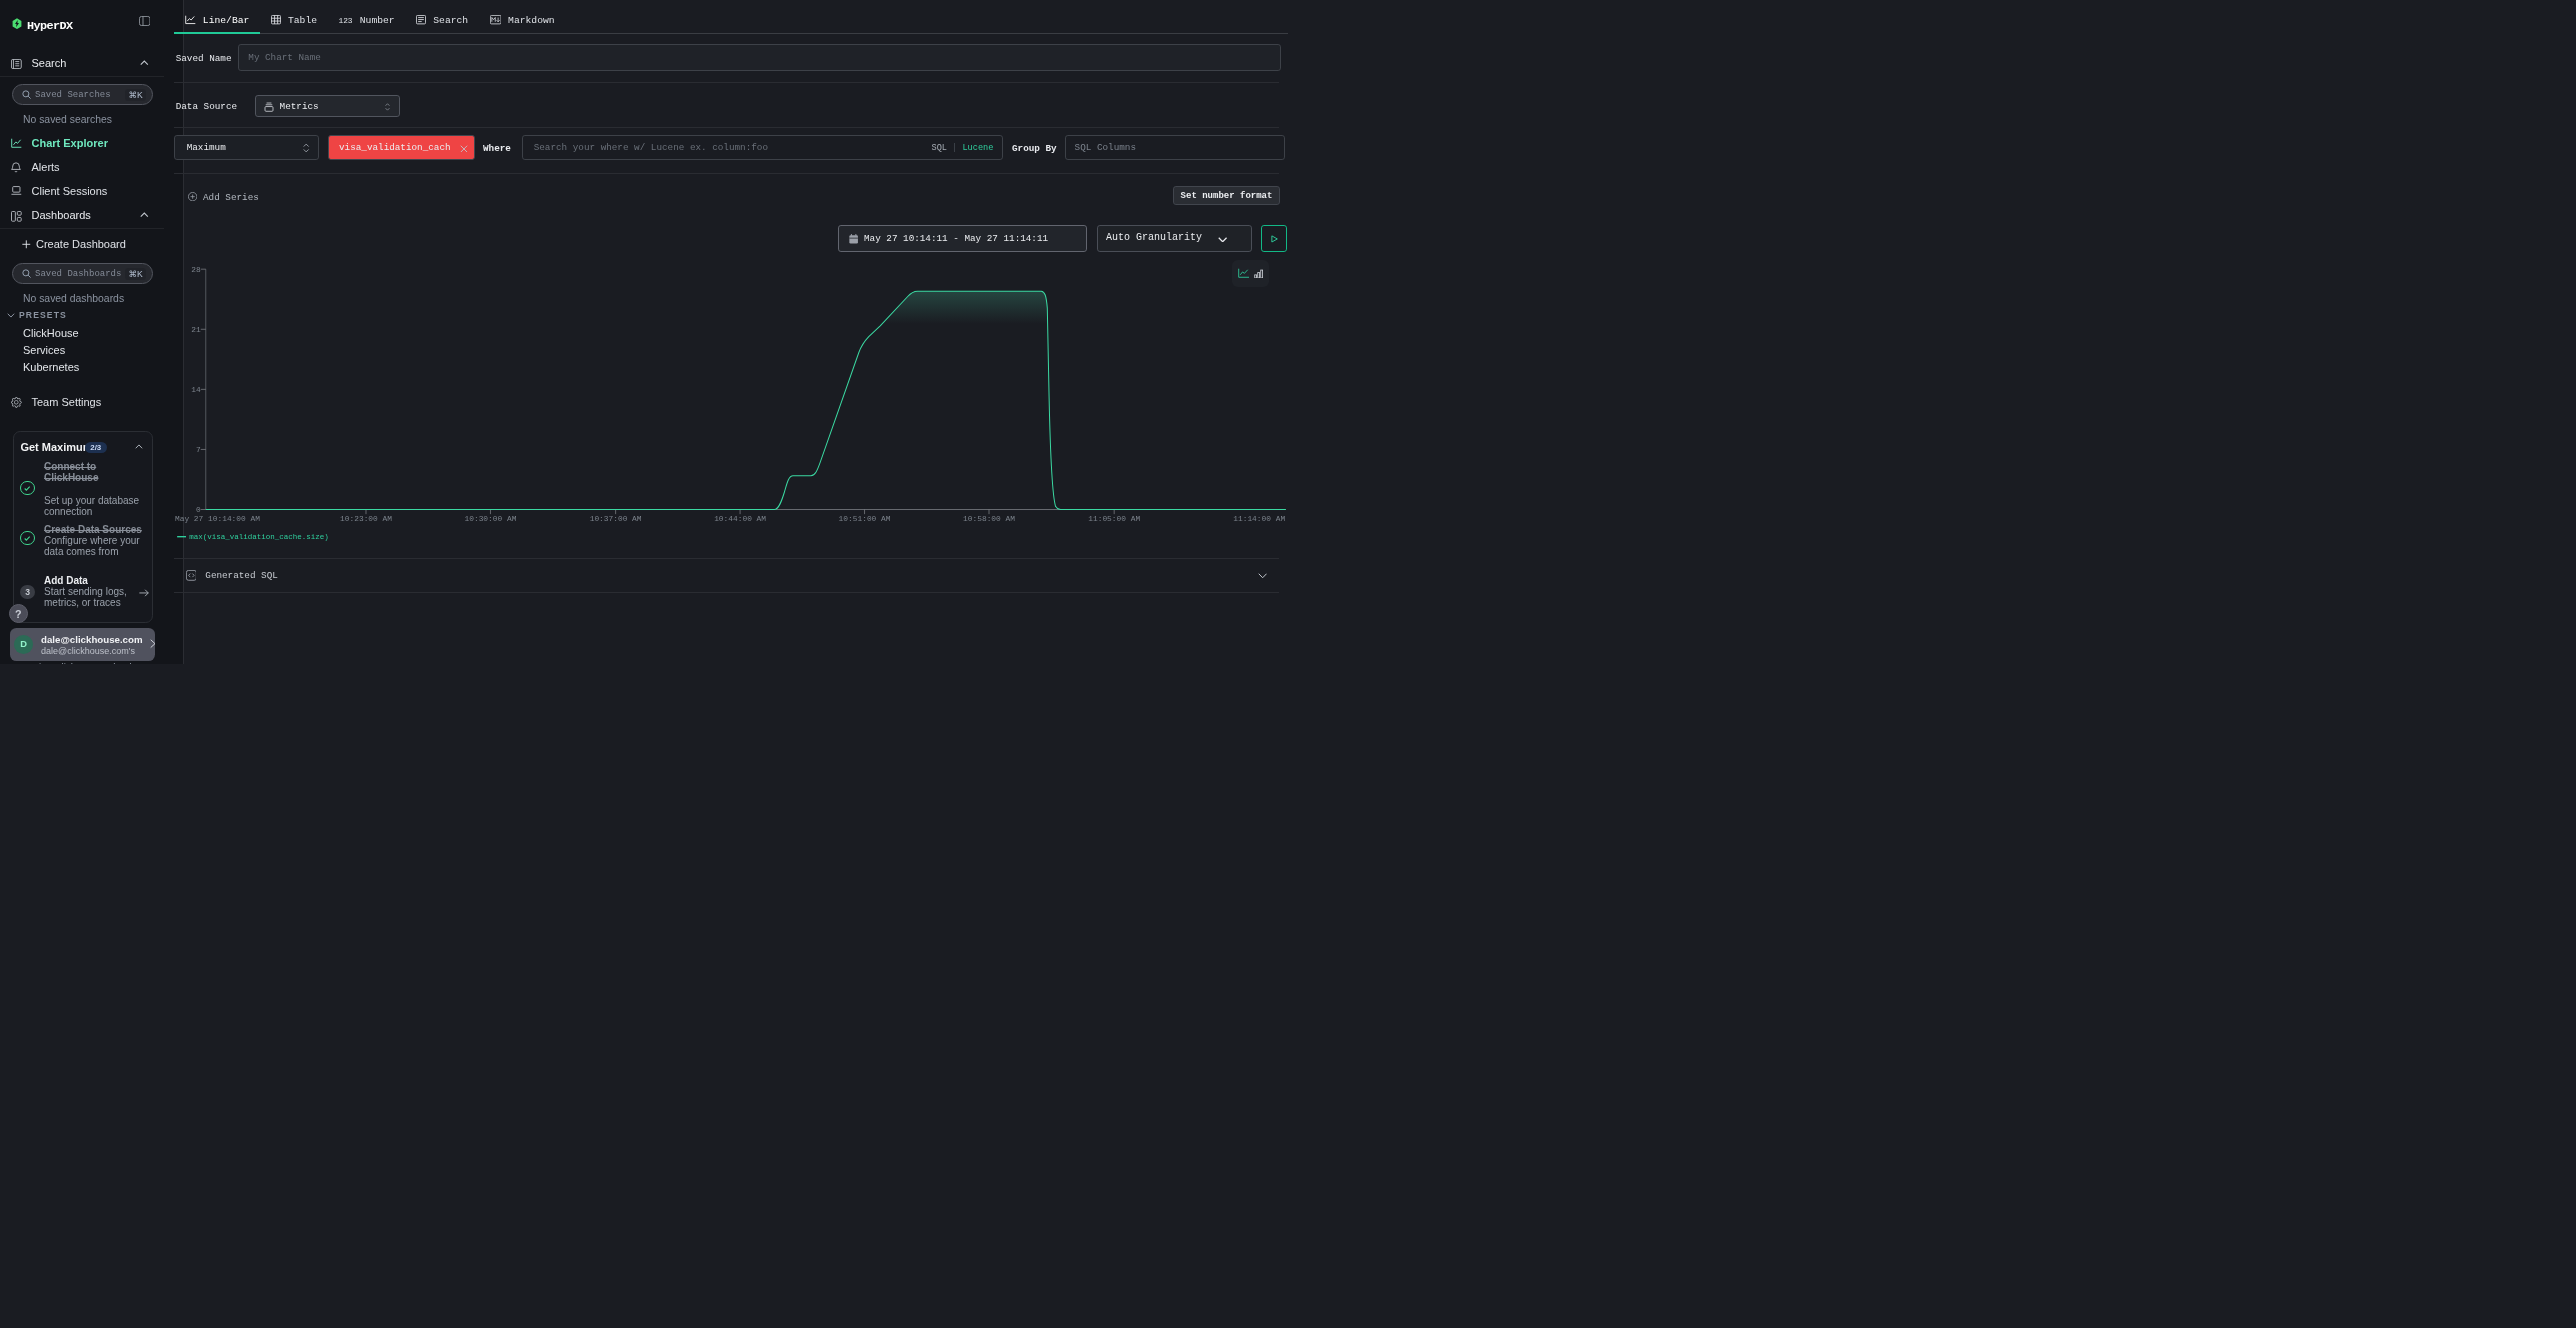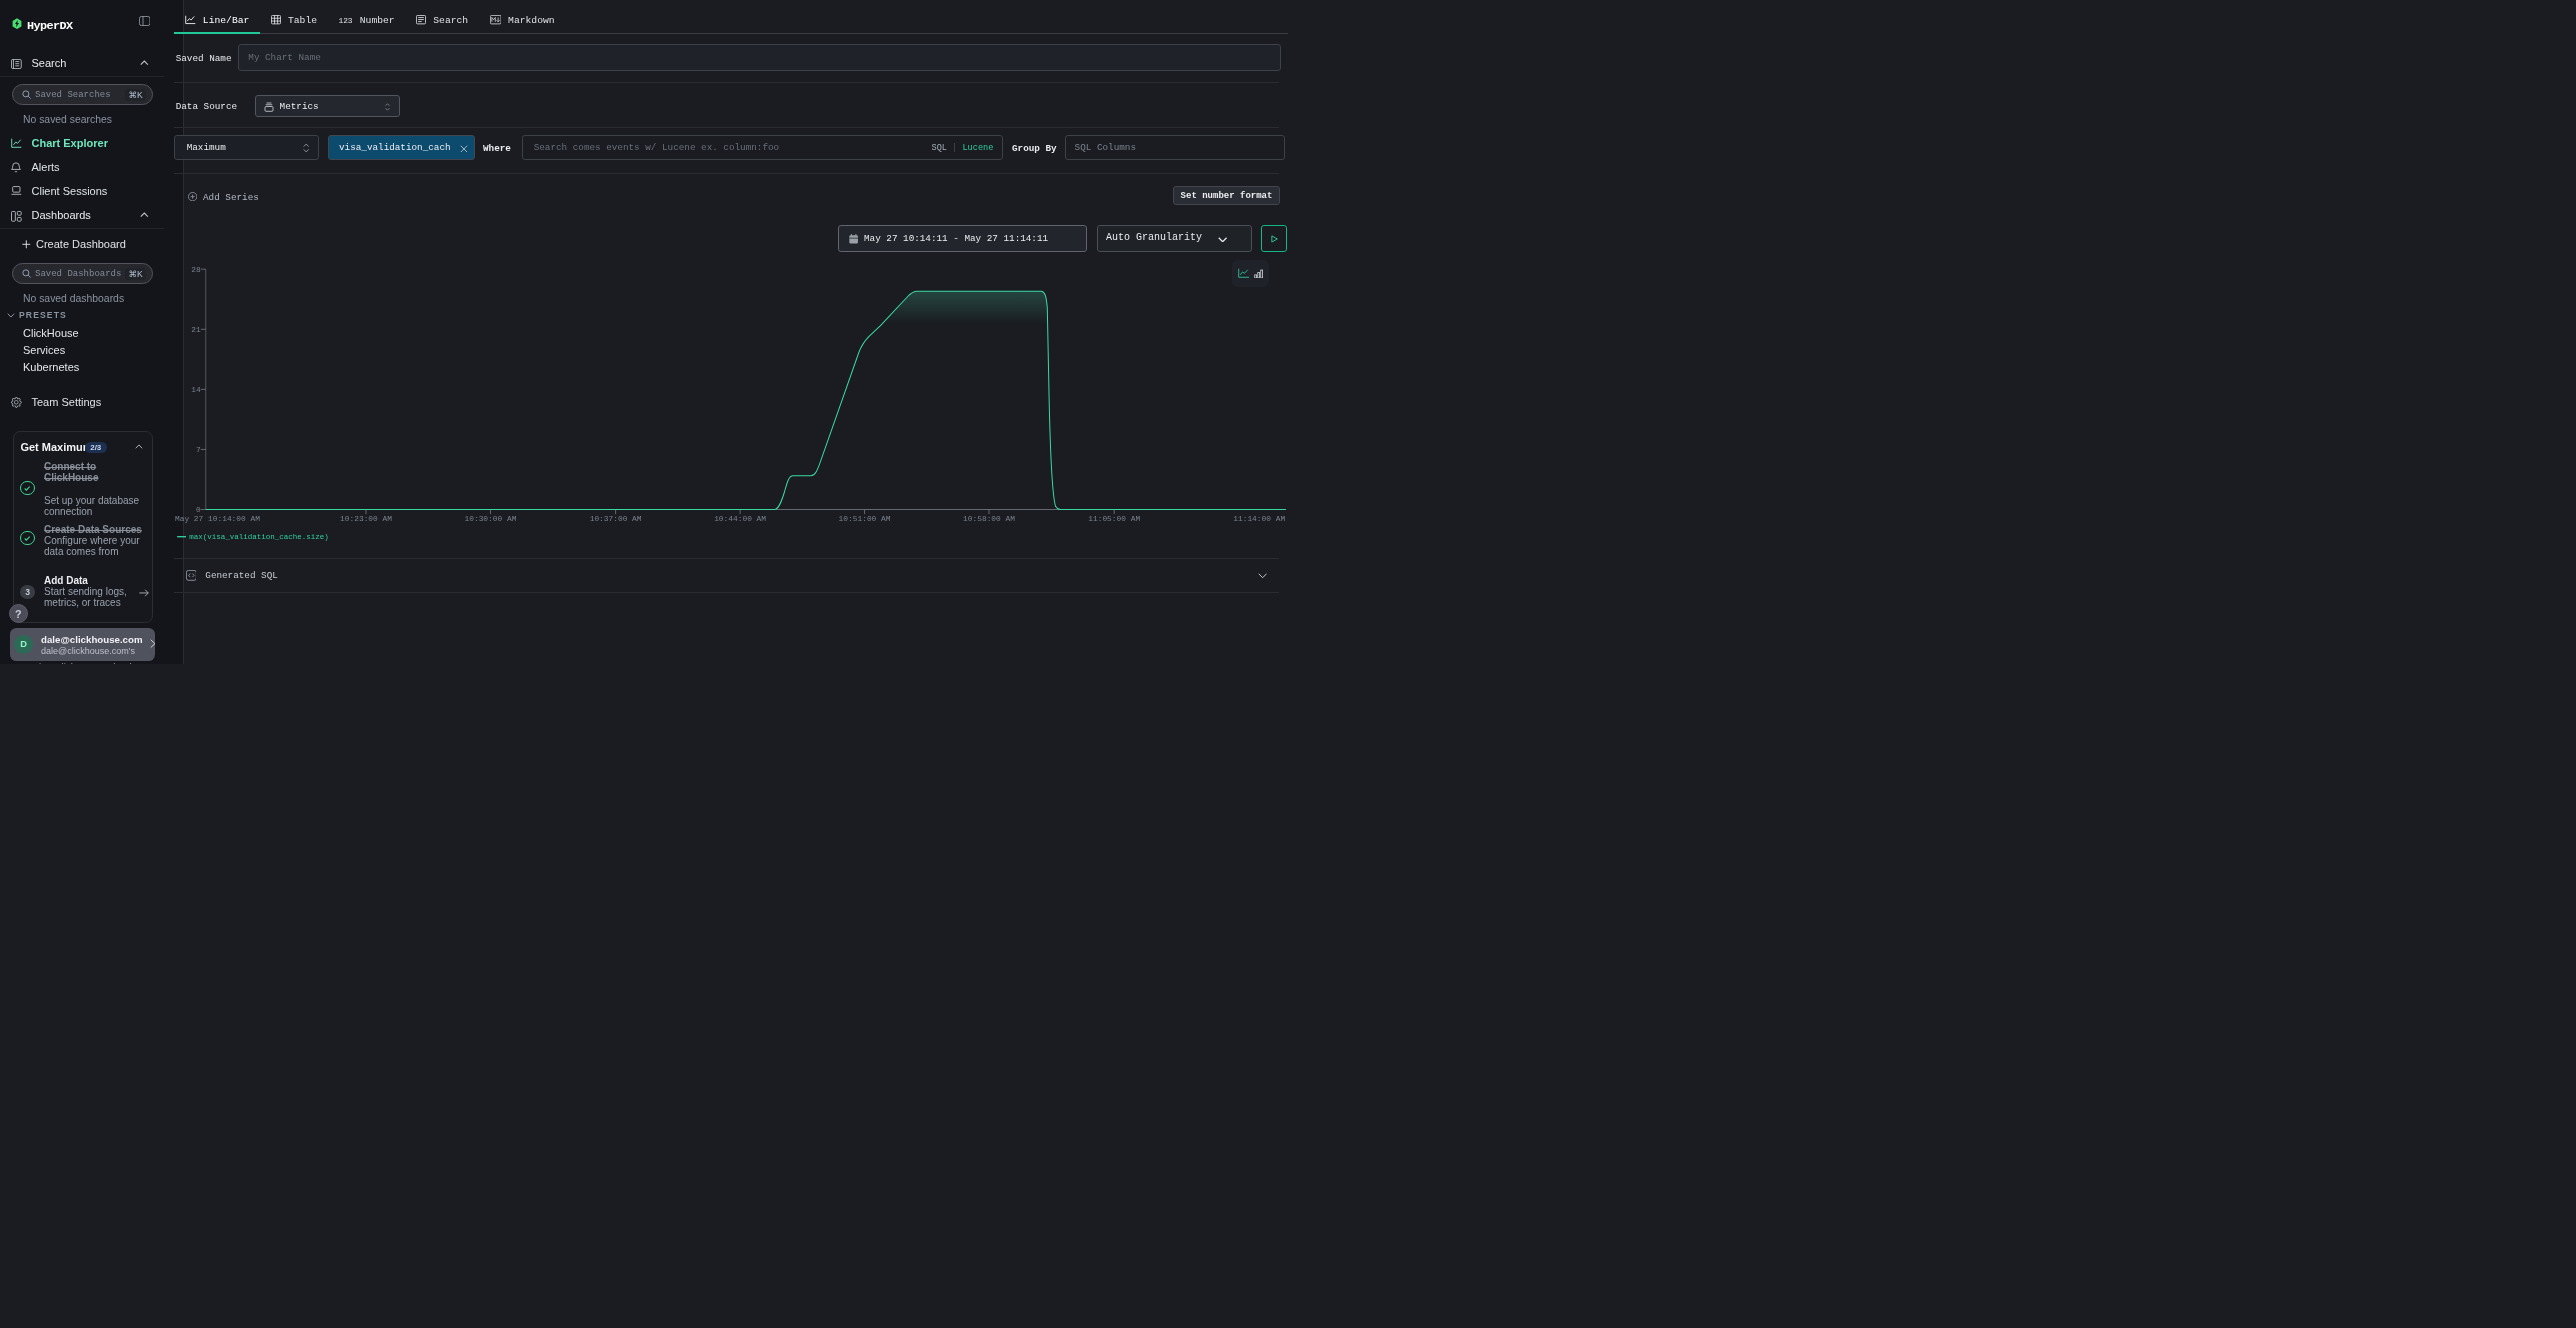--- a/index.html
+++ b/index.html
@@ -308,30 +308,30 @@
 
   <div id="sep2"></div>
 
   <div class="input" style="left:9.3px;top:135px;width:145px;height:25px;background:#1c1f25;">
     <span style="position:absolute;left:11.4px;top:6.4px;font-size:9.3px;color:#eceef1;">Maximum</span>
     <svg style="position:absolute;right:8.6px;top:7.2px;" width="6.4" height="10" viewBox="0 0 9 14" fill="none" stroke="#9aa0a8" stroke-width="1.3">
         <path d="M1 5 L4.5 1.5 L8 5"></path>
         <path d="M1 9 L4.5 12.5 L8 9"></path>
       </svg>
   </div>
-  <div class="input" style="left:163px;top:135px;width:147px;height:25px;background:#0c4a6e;border-color:#42464e;">
+  <div class="input" style="left:163px;top:135px;width:147px;height:25px;background:#ef4444;border-color:#42464e;">
     <span style="position:absolute;left:10px;top:6.4px;font-size:9.3px;color:#eceef1;">visa_validation_cach</span>
     <svg style="position:absolute;right:6.4px;top:8.6px;" width="7.9" height="7.9" viewBox="0 0 11 11" fill="none" stroke="#c2c7ce" stroke-width="1.2">
         <line x1="1" y1="1" x2="10" y2="10"></line>
         <line x1="10" y1="1" x2="1" y2="10"></line>
       </svg>
   </div>
   <div class="flabel" style="left:318px;top:143px;font-weight:bold;">Where</div>
   <div class="input" style="left:357px;top:135px;width:481px;height:25px;background:transparent;">
-    <span class="ph" style="position:absolute;left:10.7px;top:6.4px;font-size:9.3px;">Search comes events w/ Lucene ex. column:foo</span>
+    <span class="ph" style="position:absolute;left:10.7px;top:6.4px;font-size:9.3px;">Search your where w/ Lucene ex. column:foo</span>
     <span style="position:absolute;right:8.6px;top:7.2px;font-size:8.6px;color:#a6acb4;">SQL <span style="color:#4a4f56;">|</span> <span style="color:#2fcf9d;">Lucene</span></span>
   </div>
   <div class="flabel" style="left:847px;top:143px;font-weight:bold;">Group By</div>
   <div class="input" style="left:900px;top:135px;width:220px;height:25px;background:transparent;">
     <span class="ph" style="position:absolute;left:8.6px;top:6.4px;font-size:9.3px;color:#7b828c;">SQL Columns</span>
   </div>
 
   <div id="sep3"></div>
 
   <svg style="position:absolute;left:23px;top:192px;" width="9.3" height="9.3" viewBox="0 0 13 13" fill="none" stroke="#9aa0a8" stroke-width="1.1">

